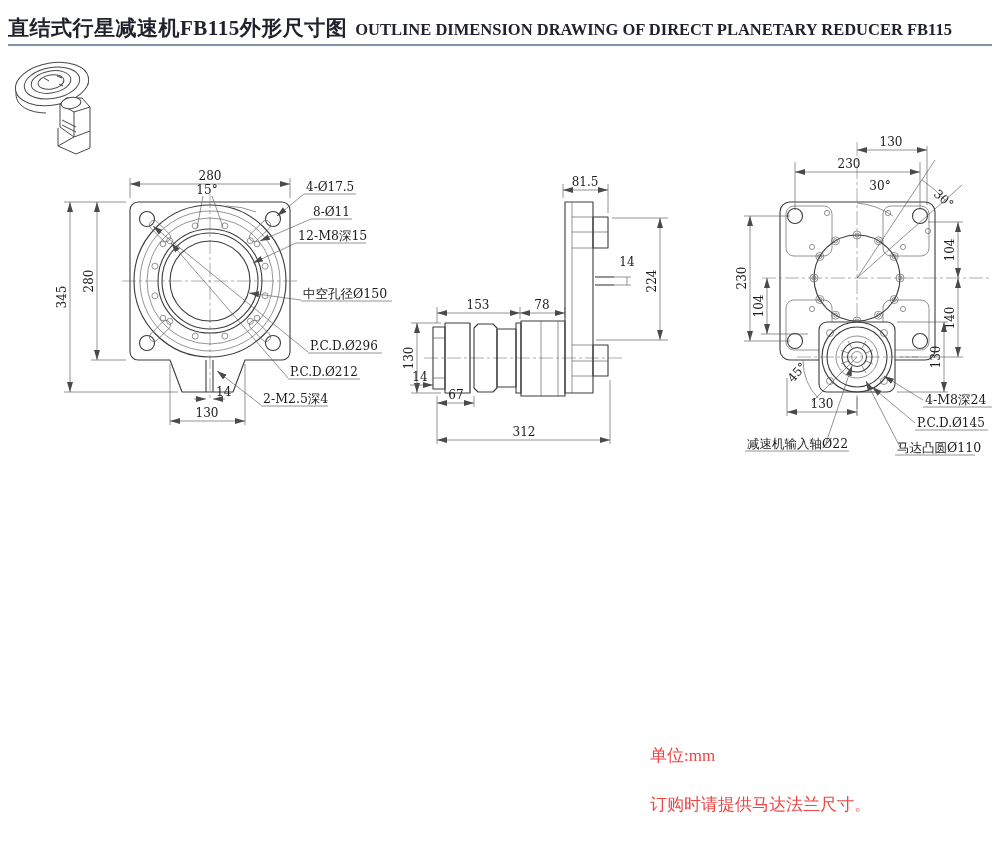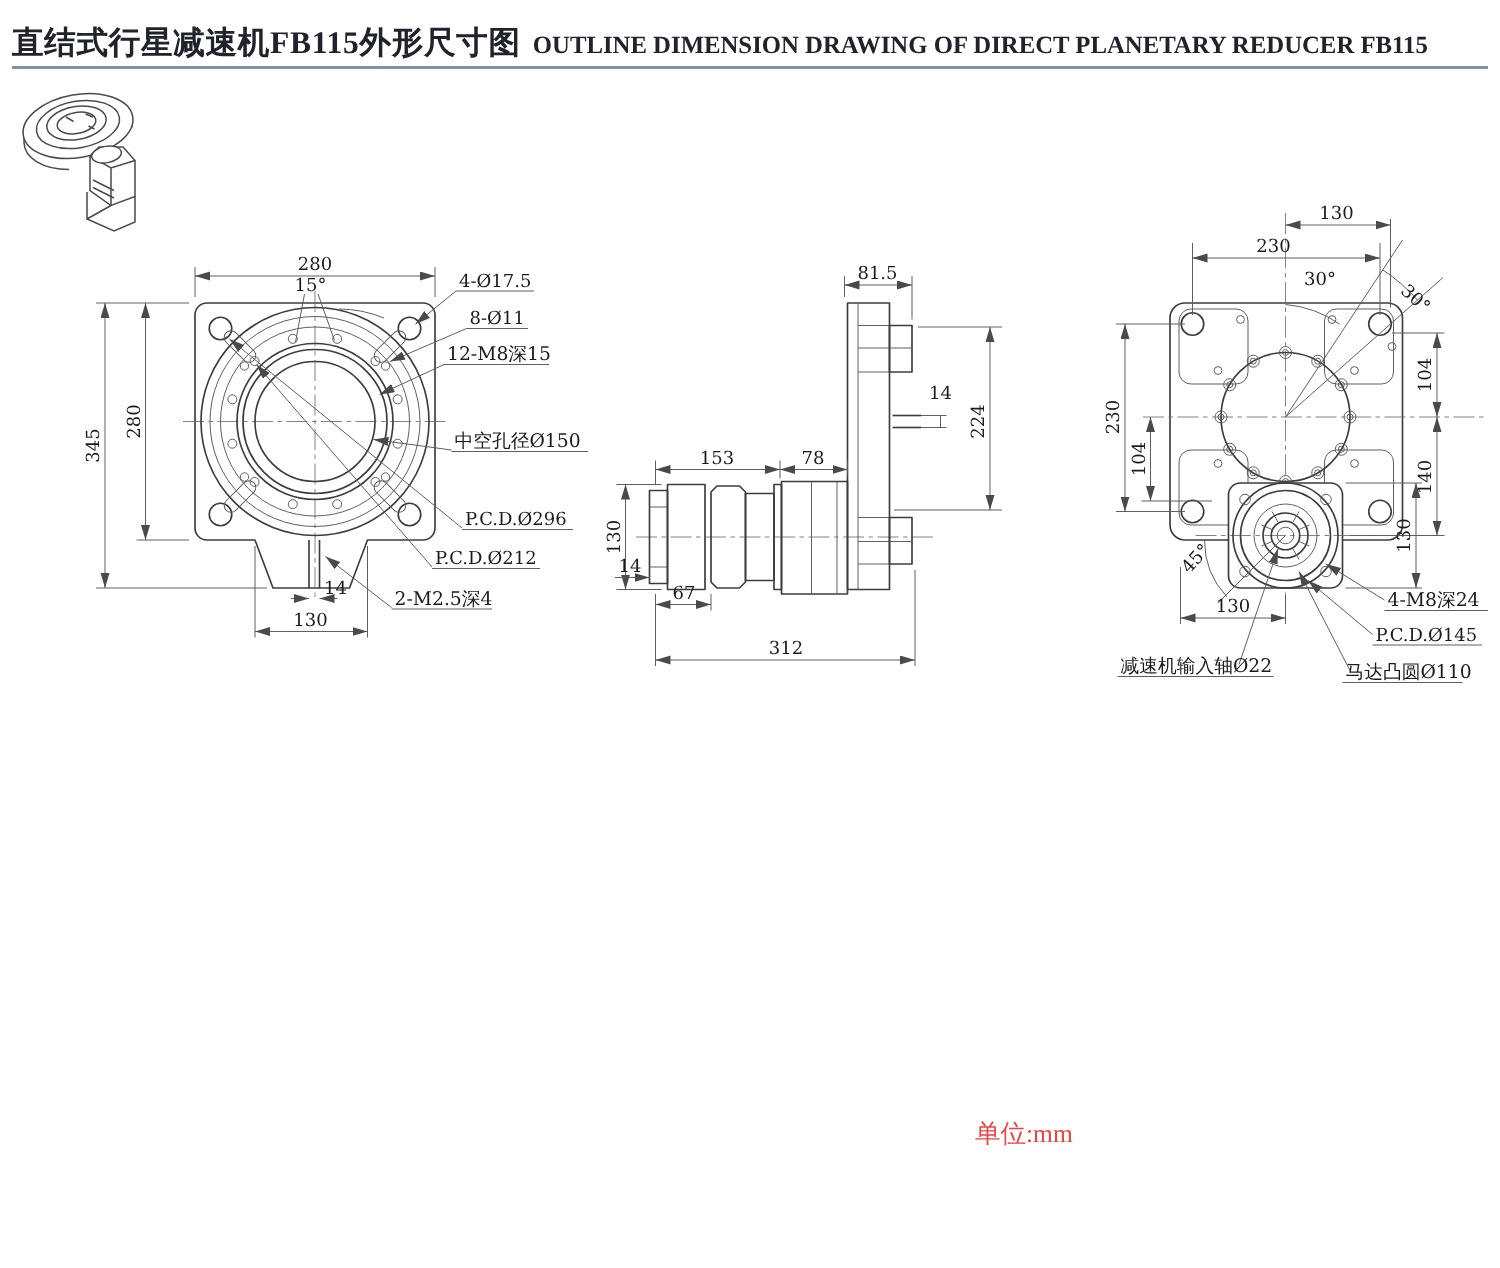--- a/index.html
+++ b/index.html
@@ -359,15 +359,16 @@
       <text class="dtc" x="897" y="452">马达凸圆Ø110</text>
 
       <line class="tl" x1="826" y1="443" x2="852" y2="366" marker-end="url(#a)"></line>
       <line class="tl" x1="745" y1="451" x2="849" y2="451"></line>
       <text class="dtc" x="747" y="448">减速机输入轴Ø22</text>
     </g>
   </svg>
 
   <div id="notes">
     <p id="note-unit">单位:mm</p>
+    <p id="note-zh">订购时请提供马达法兰尺寸。</p>
   </div>
 
 </div>
 
 </body></html>

